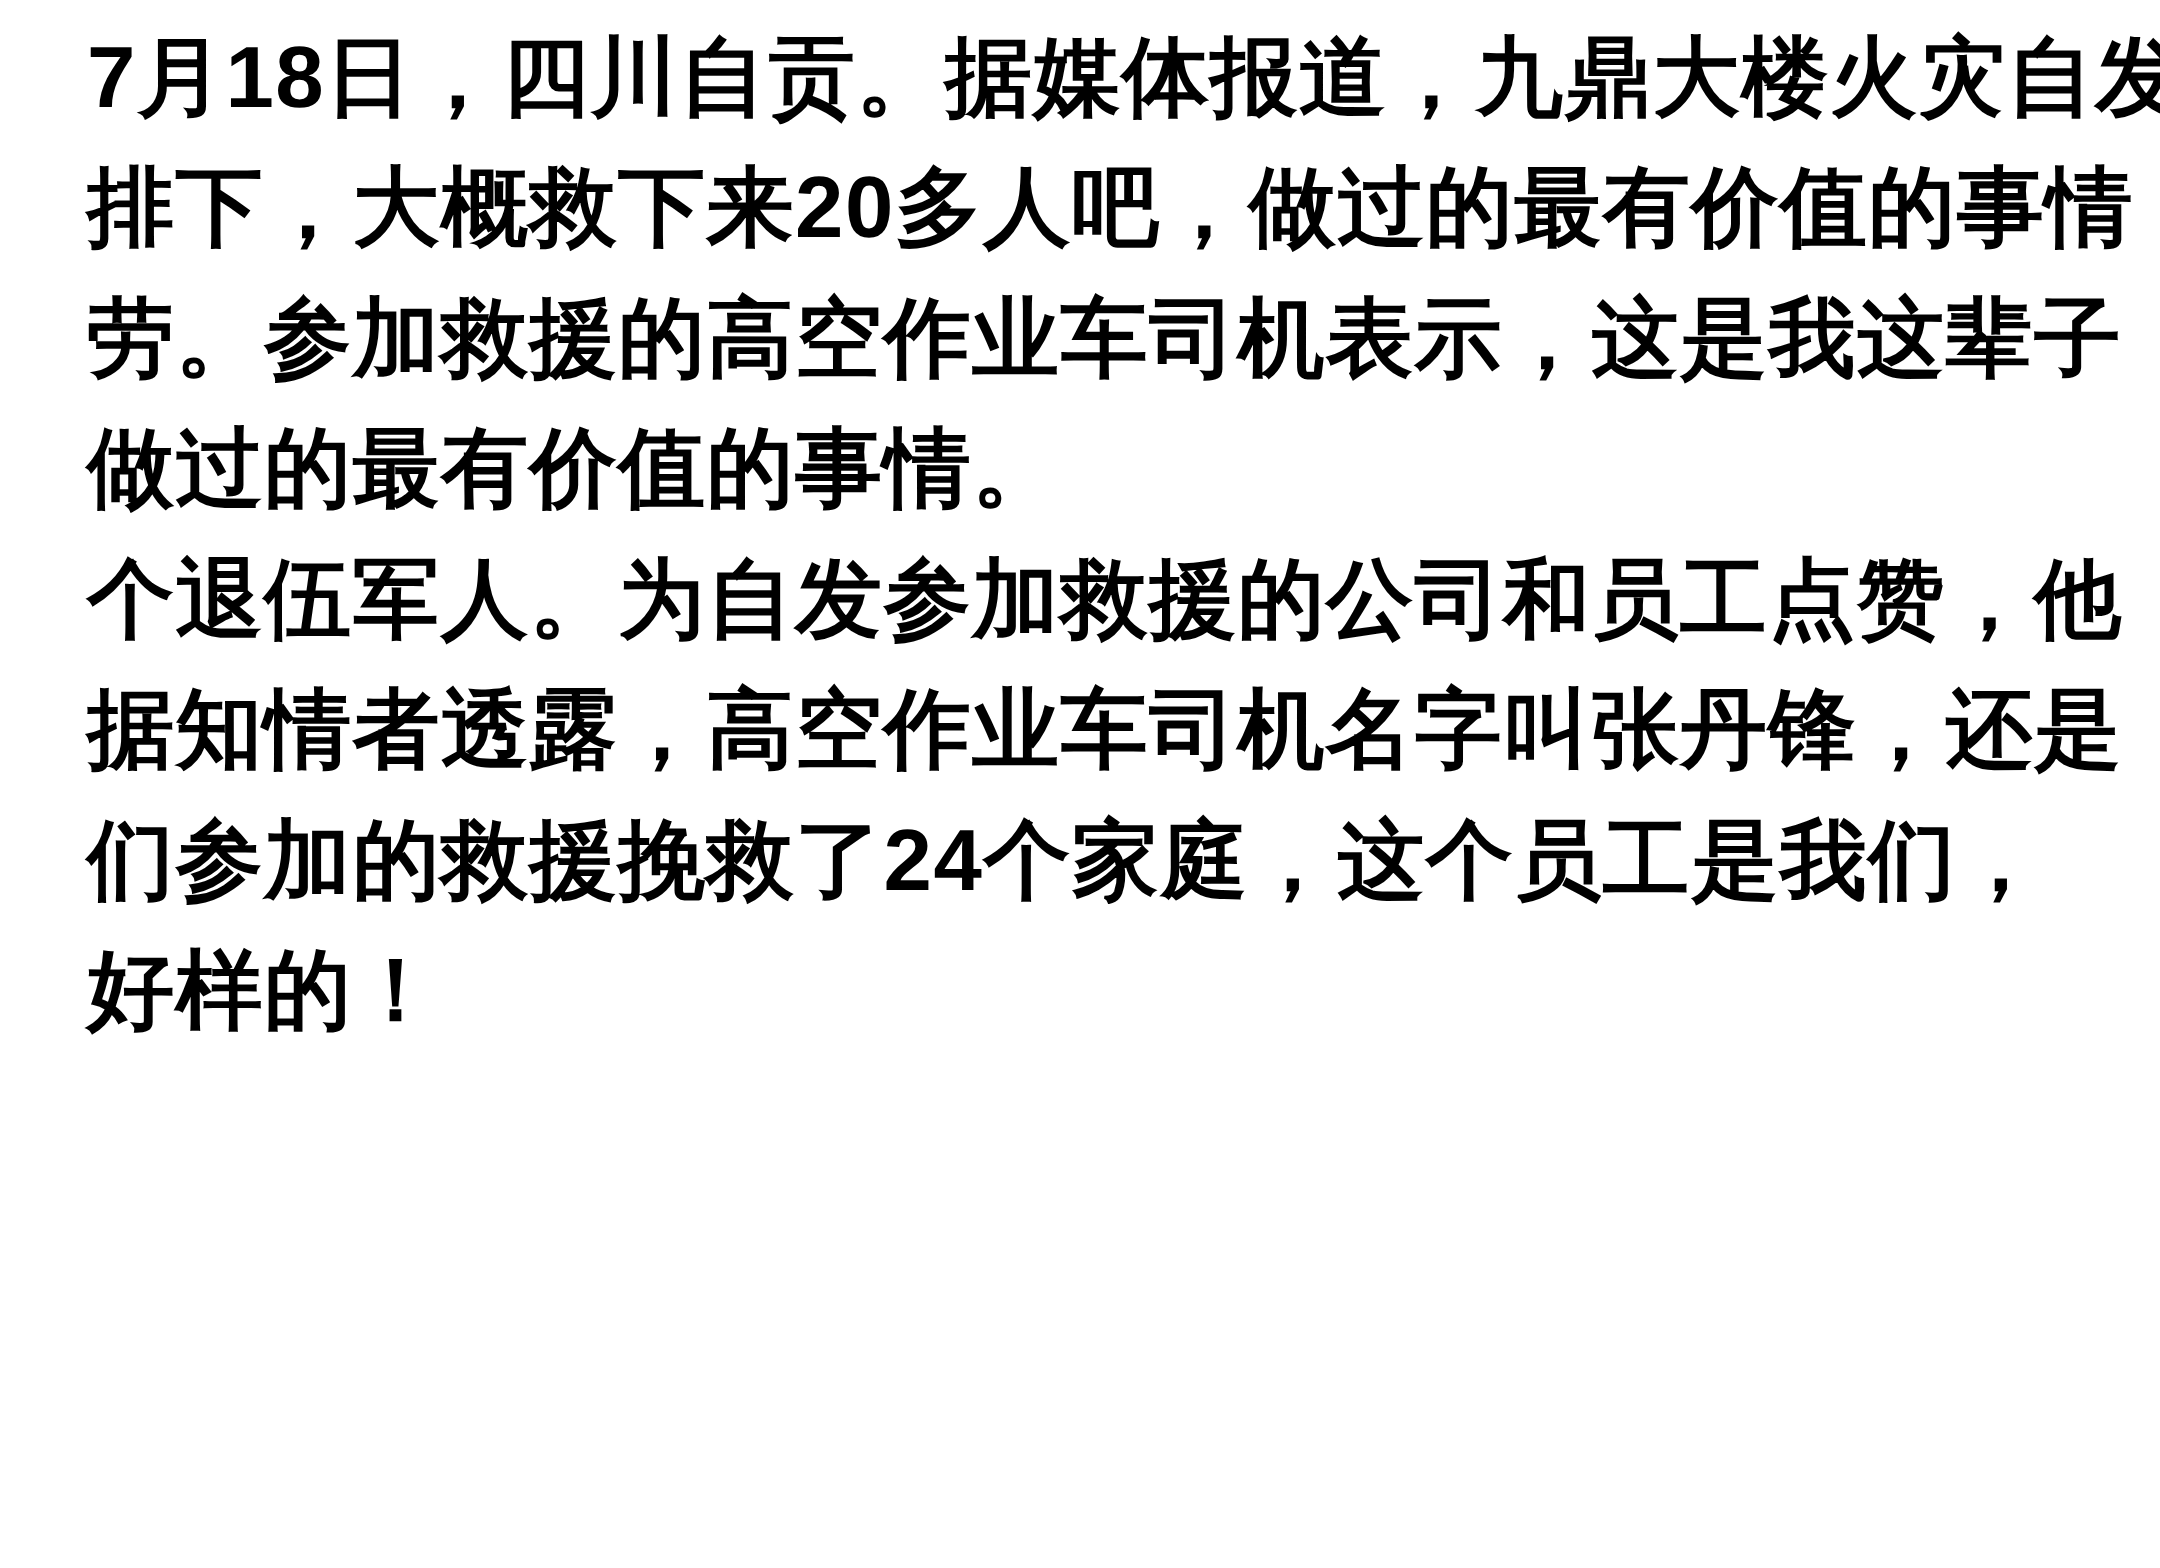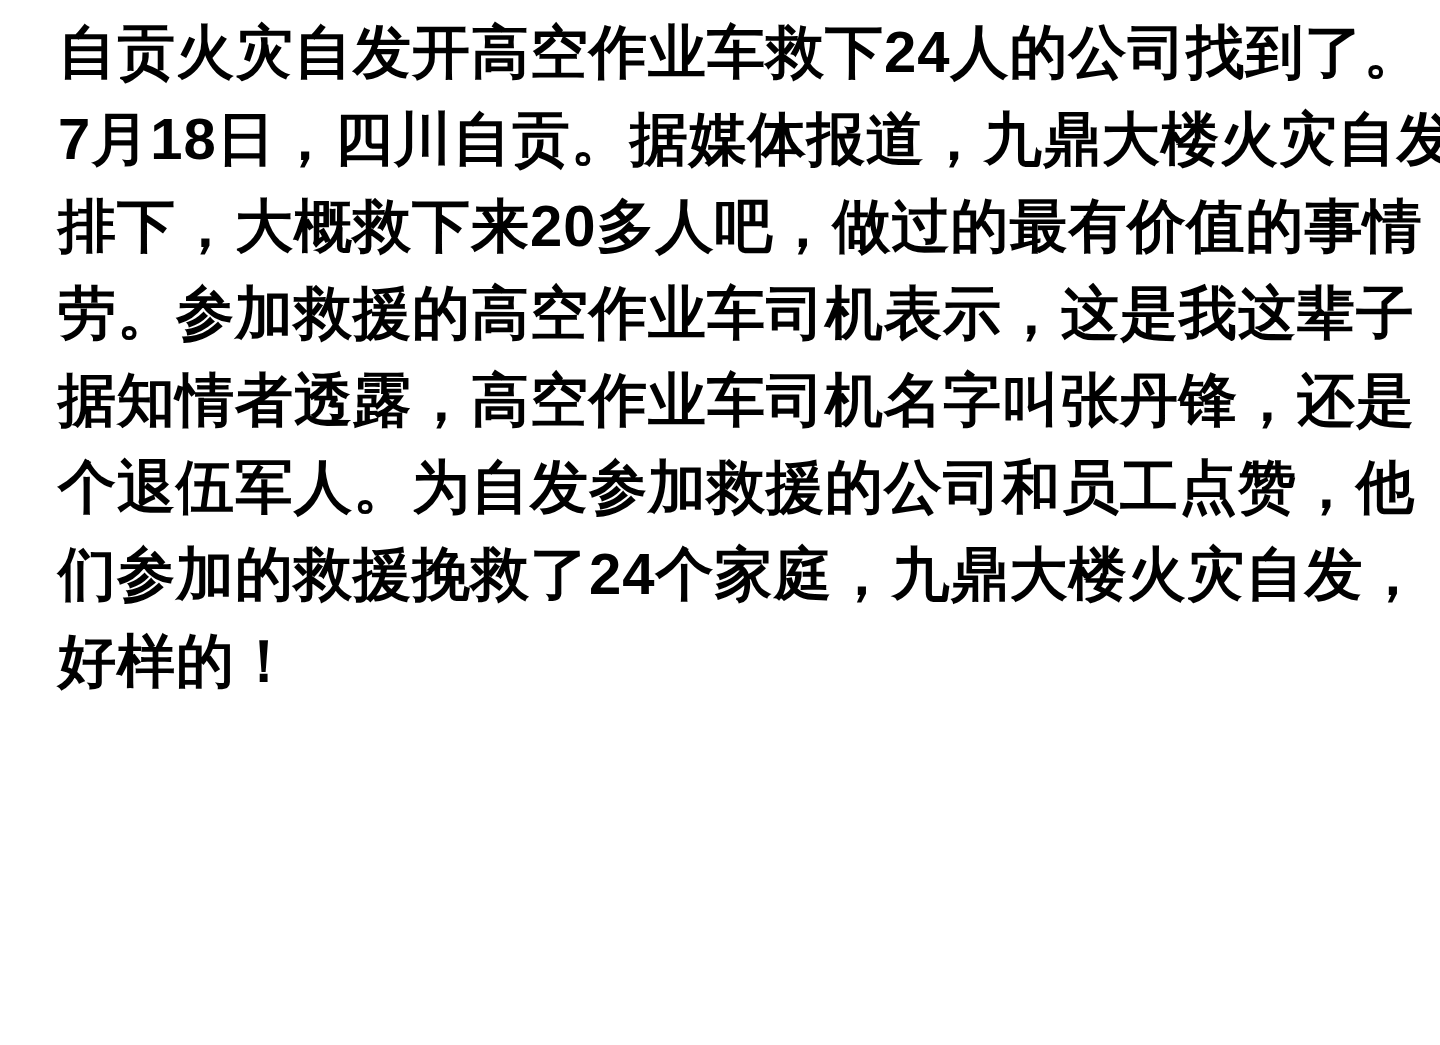--- a/index.html
+++ b/index.html
@@ -24,21 +24,21 @@
     font-weight: 900;
     color: #000000;
     letter-spacing: 1px;
     white-space: nowrap;
   }
 </style>
 </head>
 <body>
 
 <div class="article">
-  <div class="text-line">自贡火灾自发开高空作业车救下24人的公司找到了。</div>
   <div class="text-line">7月18日，四川自贡。据媒体报道，九鼎大楼火灾自发</div>
   <div class="text-line">排下，大概救下来20多人吧，做过的最有价值的事情</div>
   <div class="text-line">劳。参加救援的高空作业车司机表示，这是我这辈子</div>
+  <div class="text-line">做过的最有价值的事情。</div>
+  <div class="text-line">个退伍军人。为自发参加救援的公司和员工点赞，他</div>
   <div class="text-line">据知情者透露，高空作业车司机名字叫张丹锋，还是</div>
-  <div class="text-line">个退伍军人。为自发参加救援的公司和员工点赞，他</div>
-  <div class="text-line">们参加的救援挽救了24个家庭，九鼎大楼火灾自发，</div>
+  <div class="text-line">们参加的救援挽救了24个家庭，这个员工是我们，</div>
   <div class="text-line">好样的！</div>
 </div>
 
 </body></html>

